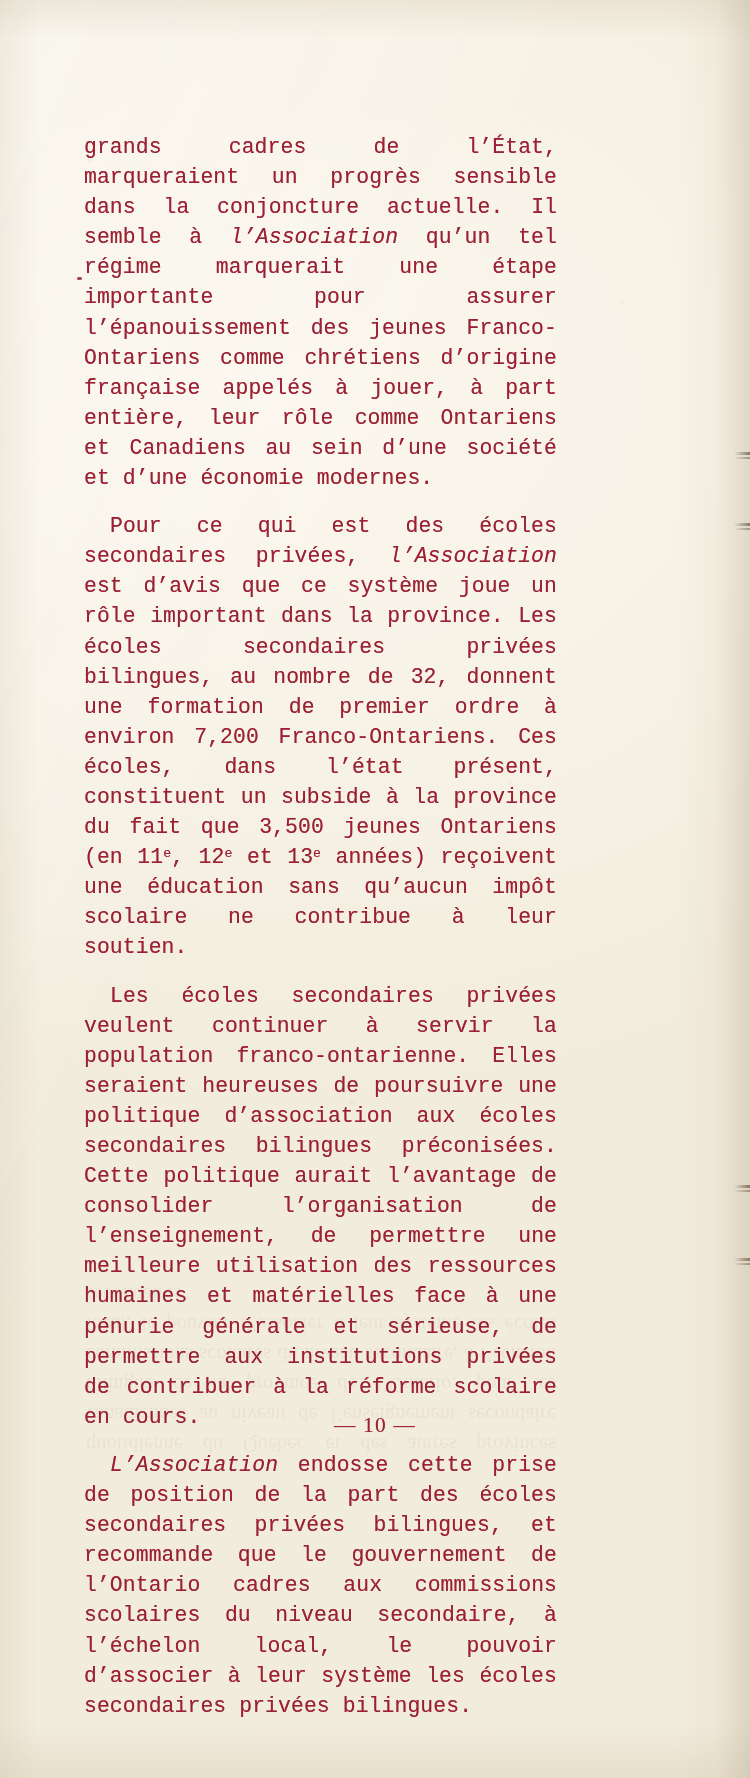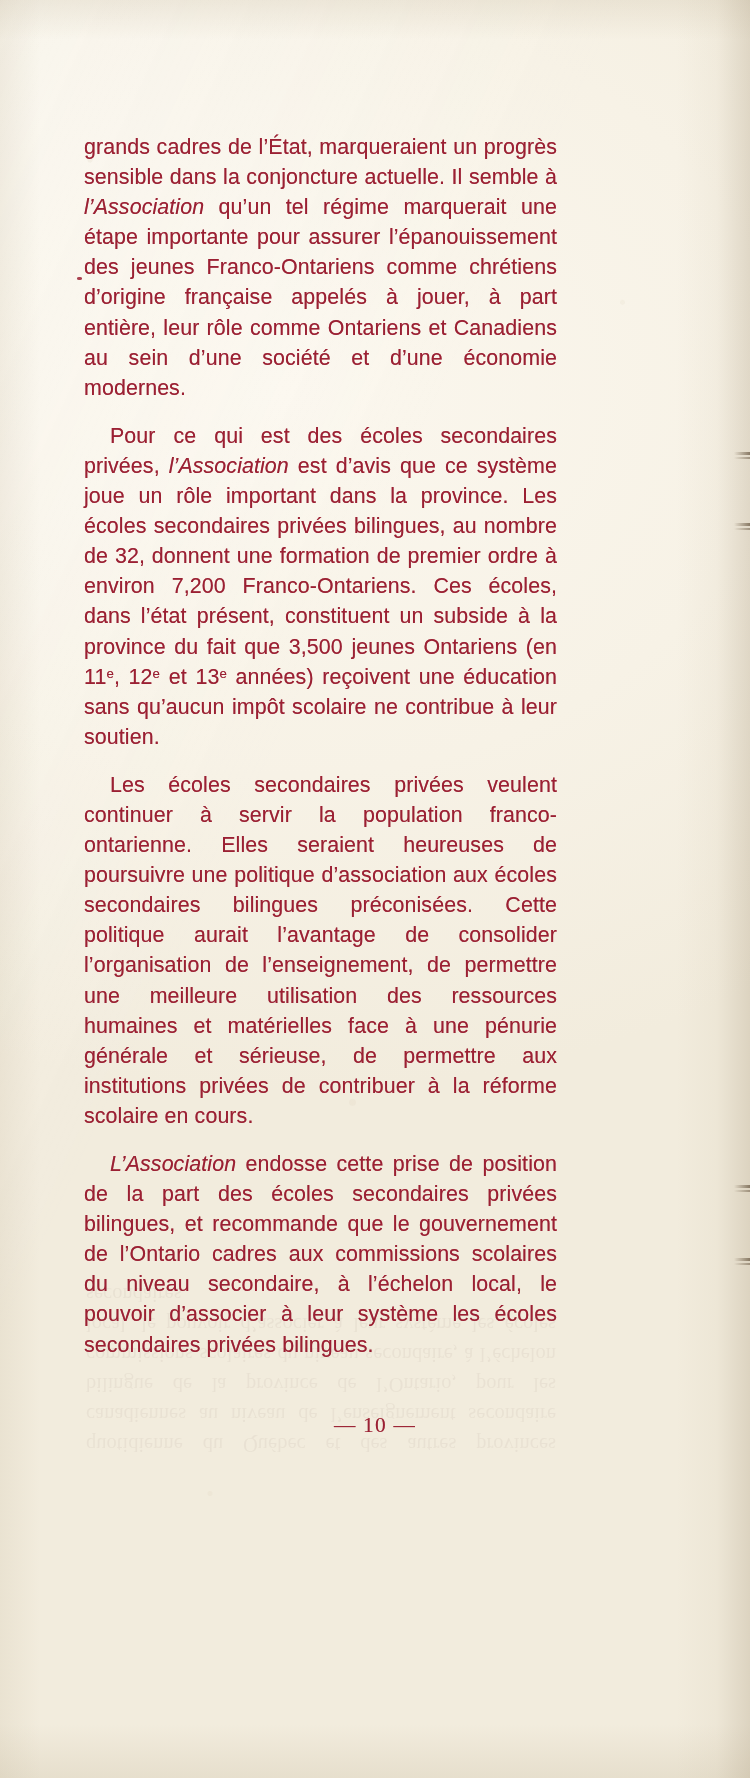--- a/index.html
+++ b/index.html
@@ -106,21 +106,21 @@
 
   
   #text-column {
     position: absolute;
     left: 84px;
     top: 132px;
     width: 473px;
   }
   .para {
     color: #9b2033;
-    font-family: Liberation Sans, sans-serif;
+    font-family: Liberation Mono, monospace;
     font-size: 21.4px;
     line-height: 30.1px;
     text-align: justify;
     text-align-last: left;
     margin: 0 0 18px 0;
     letter-spacing: .1px;
     text-shadow: 0 0 .45px rgba(155,32,51,.55);
   }
   .para .indent-space {
     display: inline-block;

